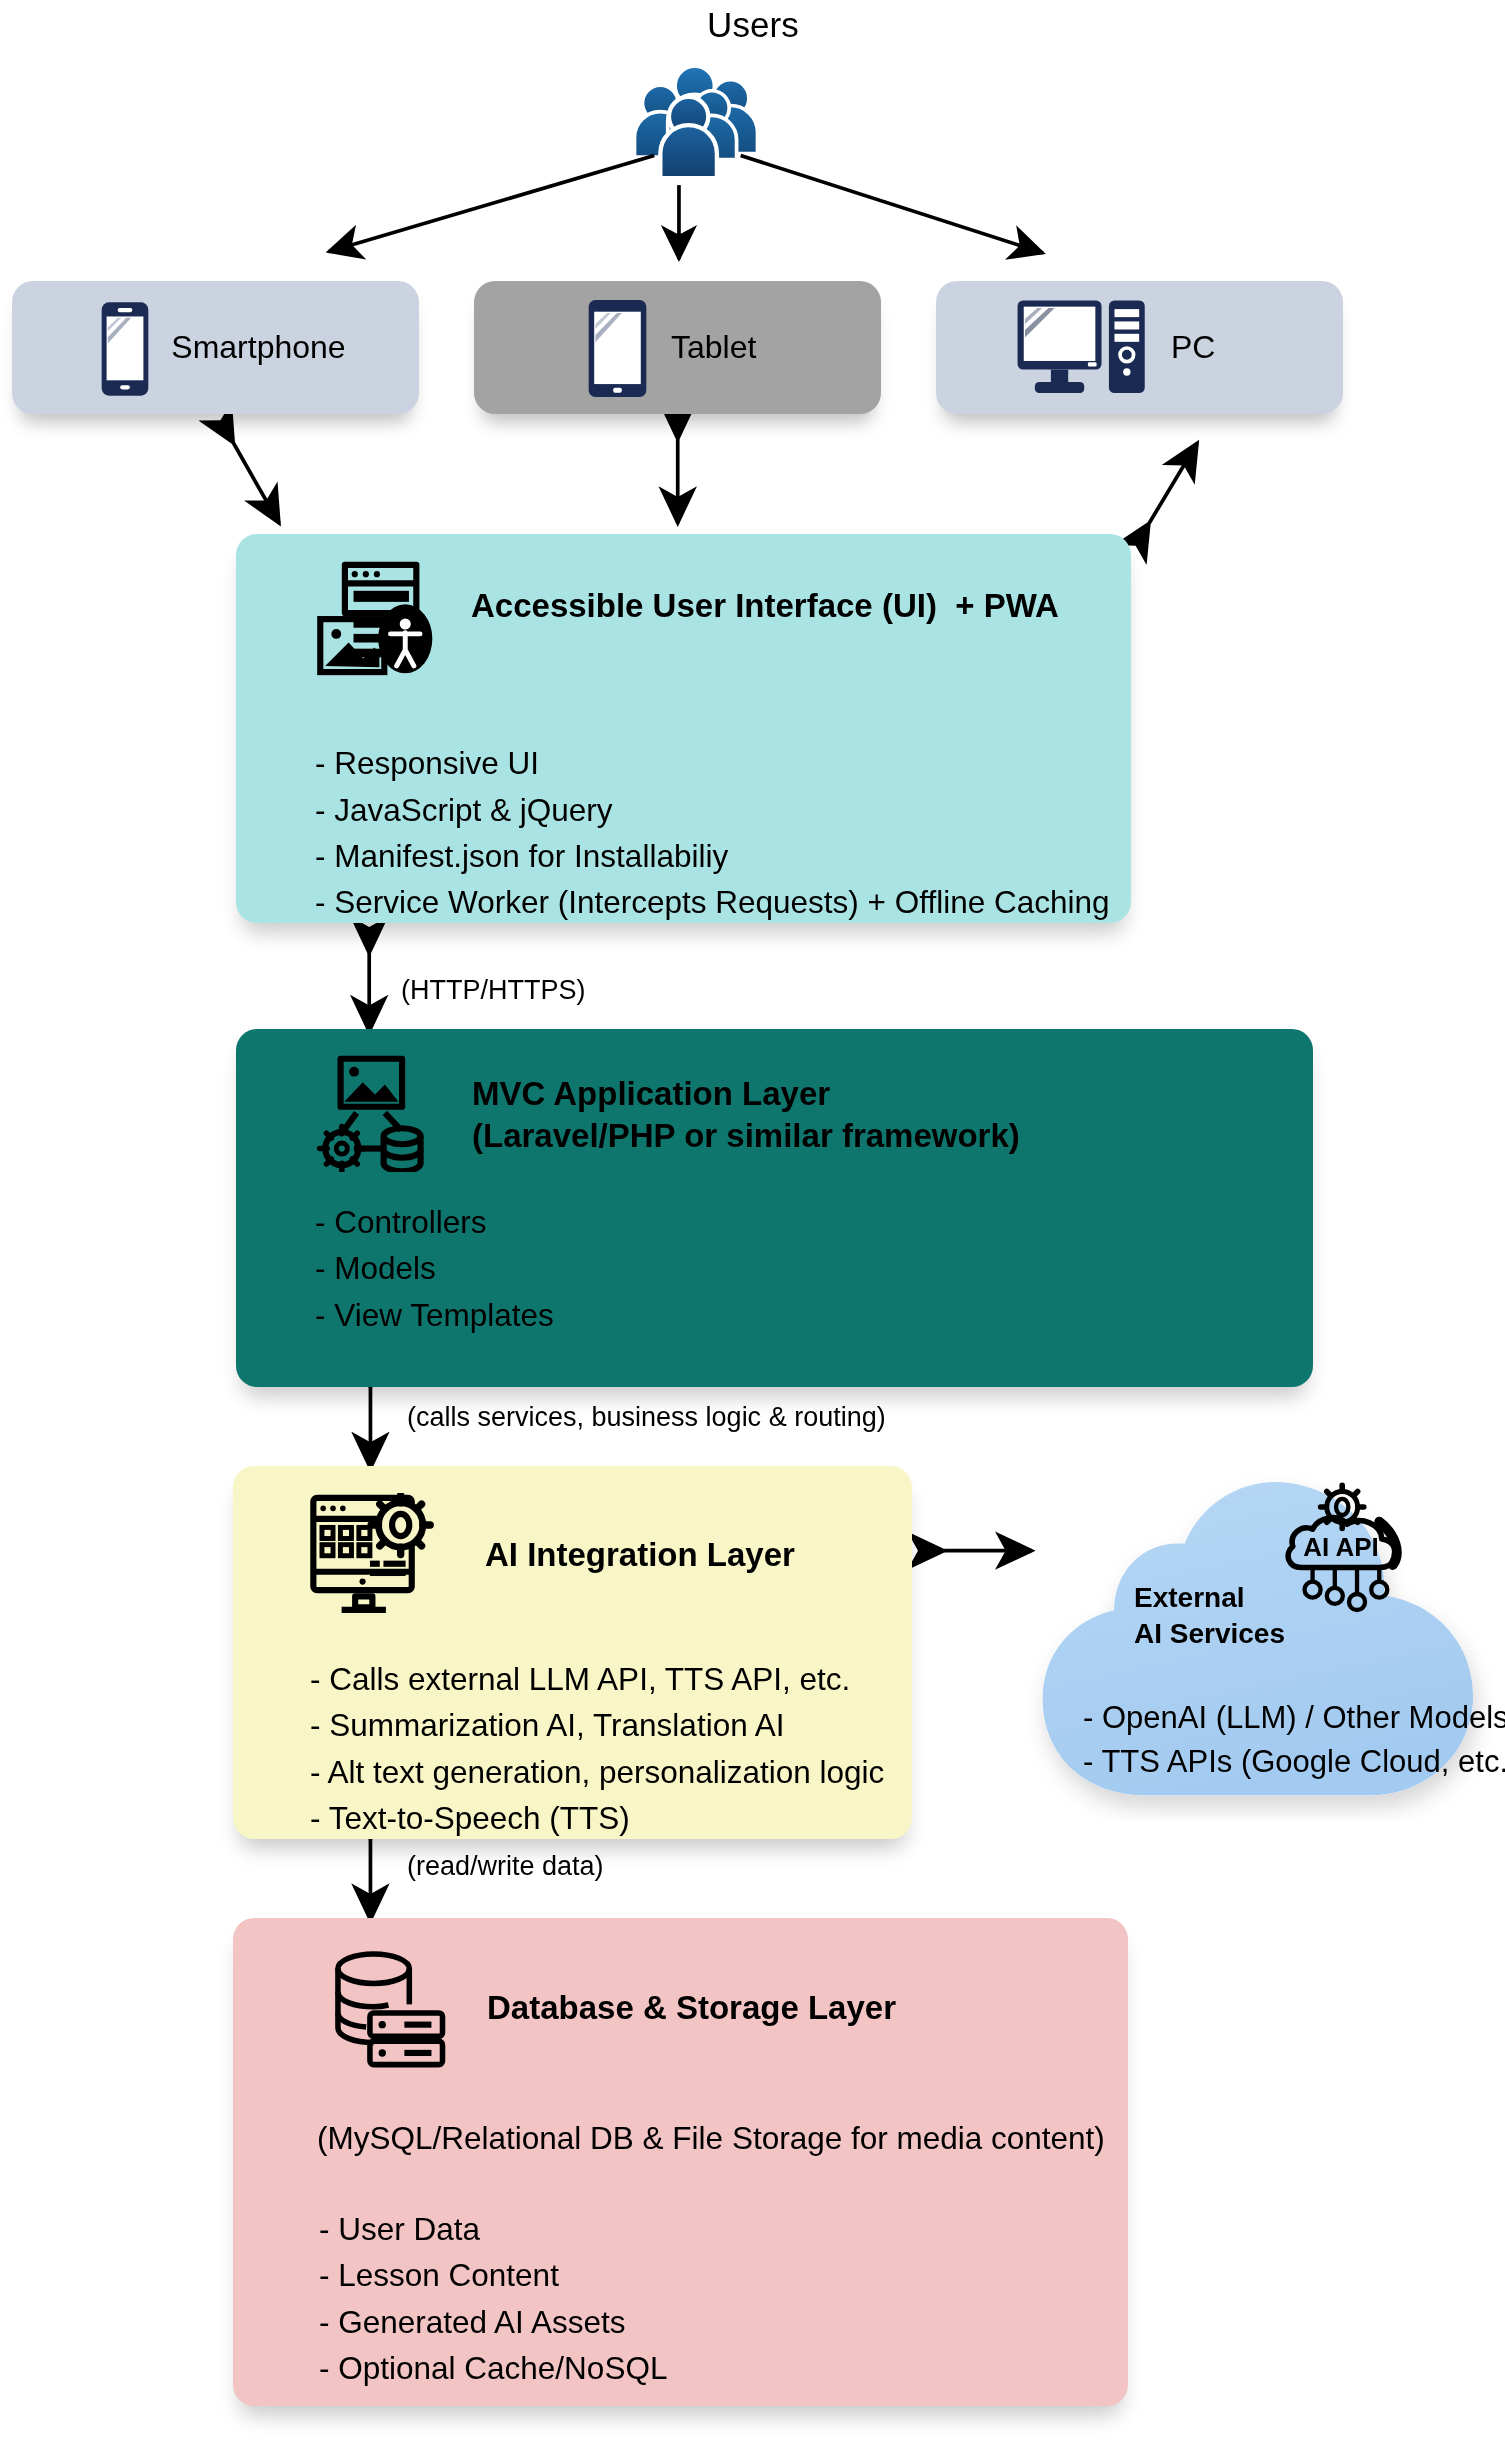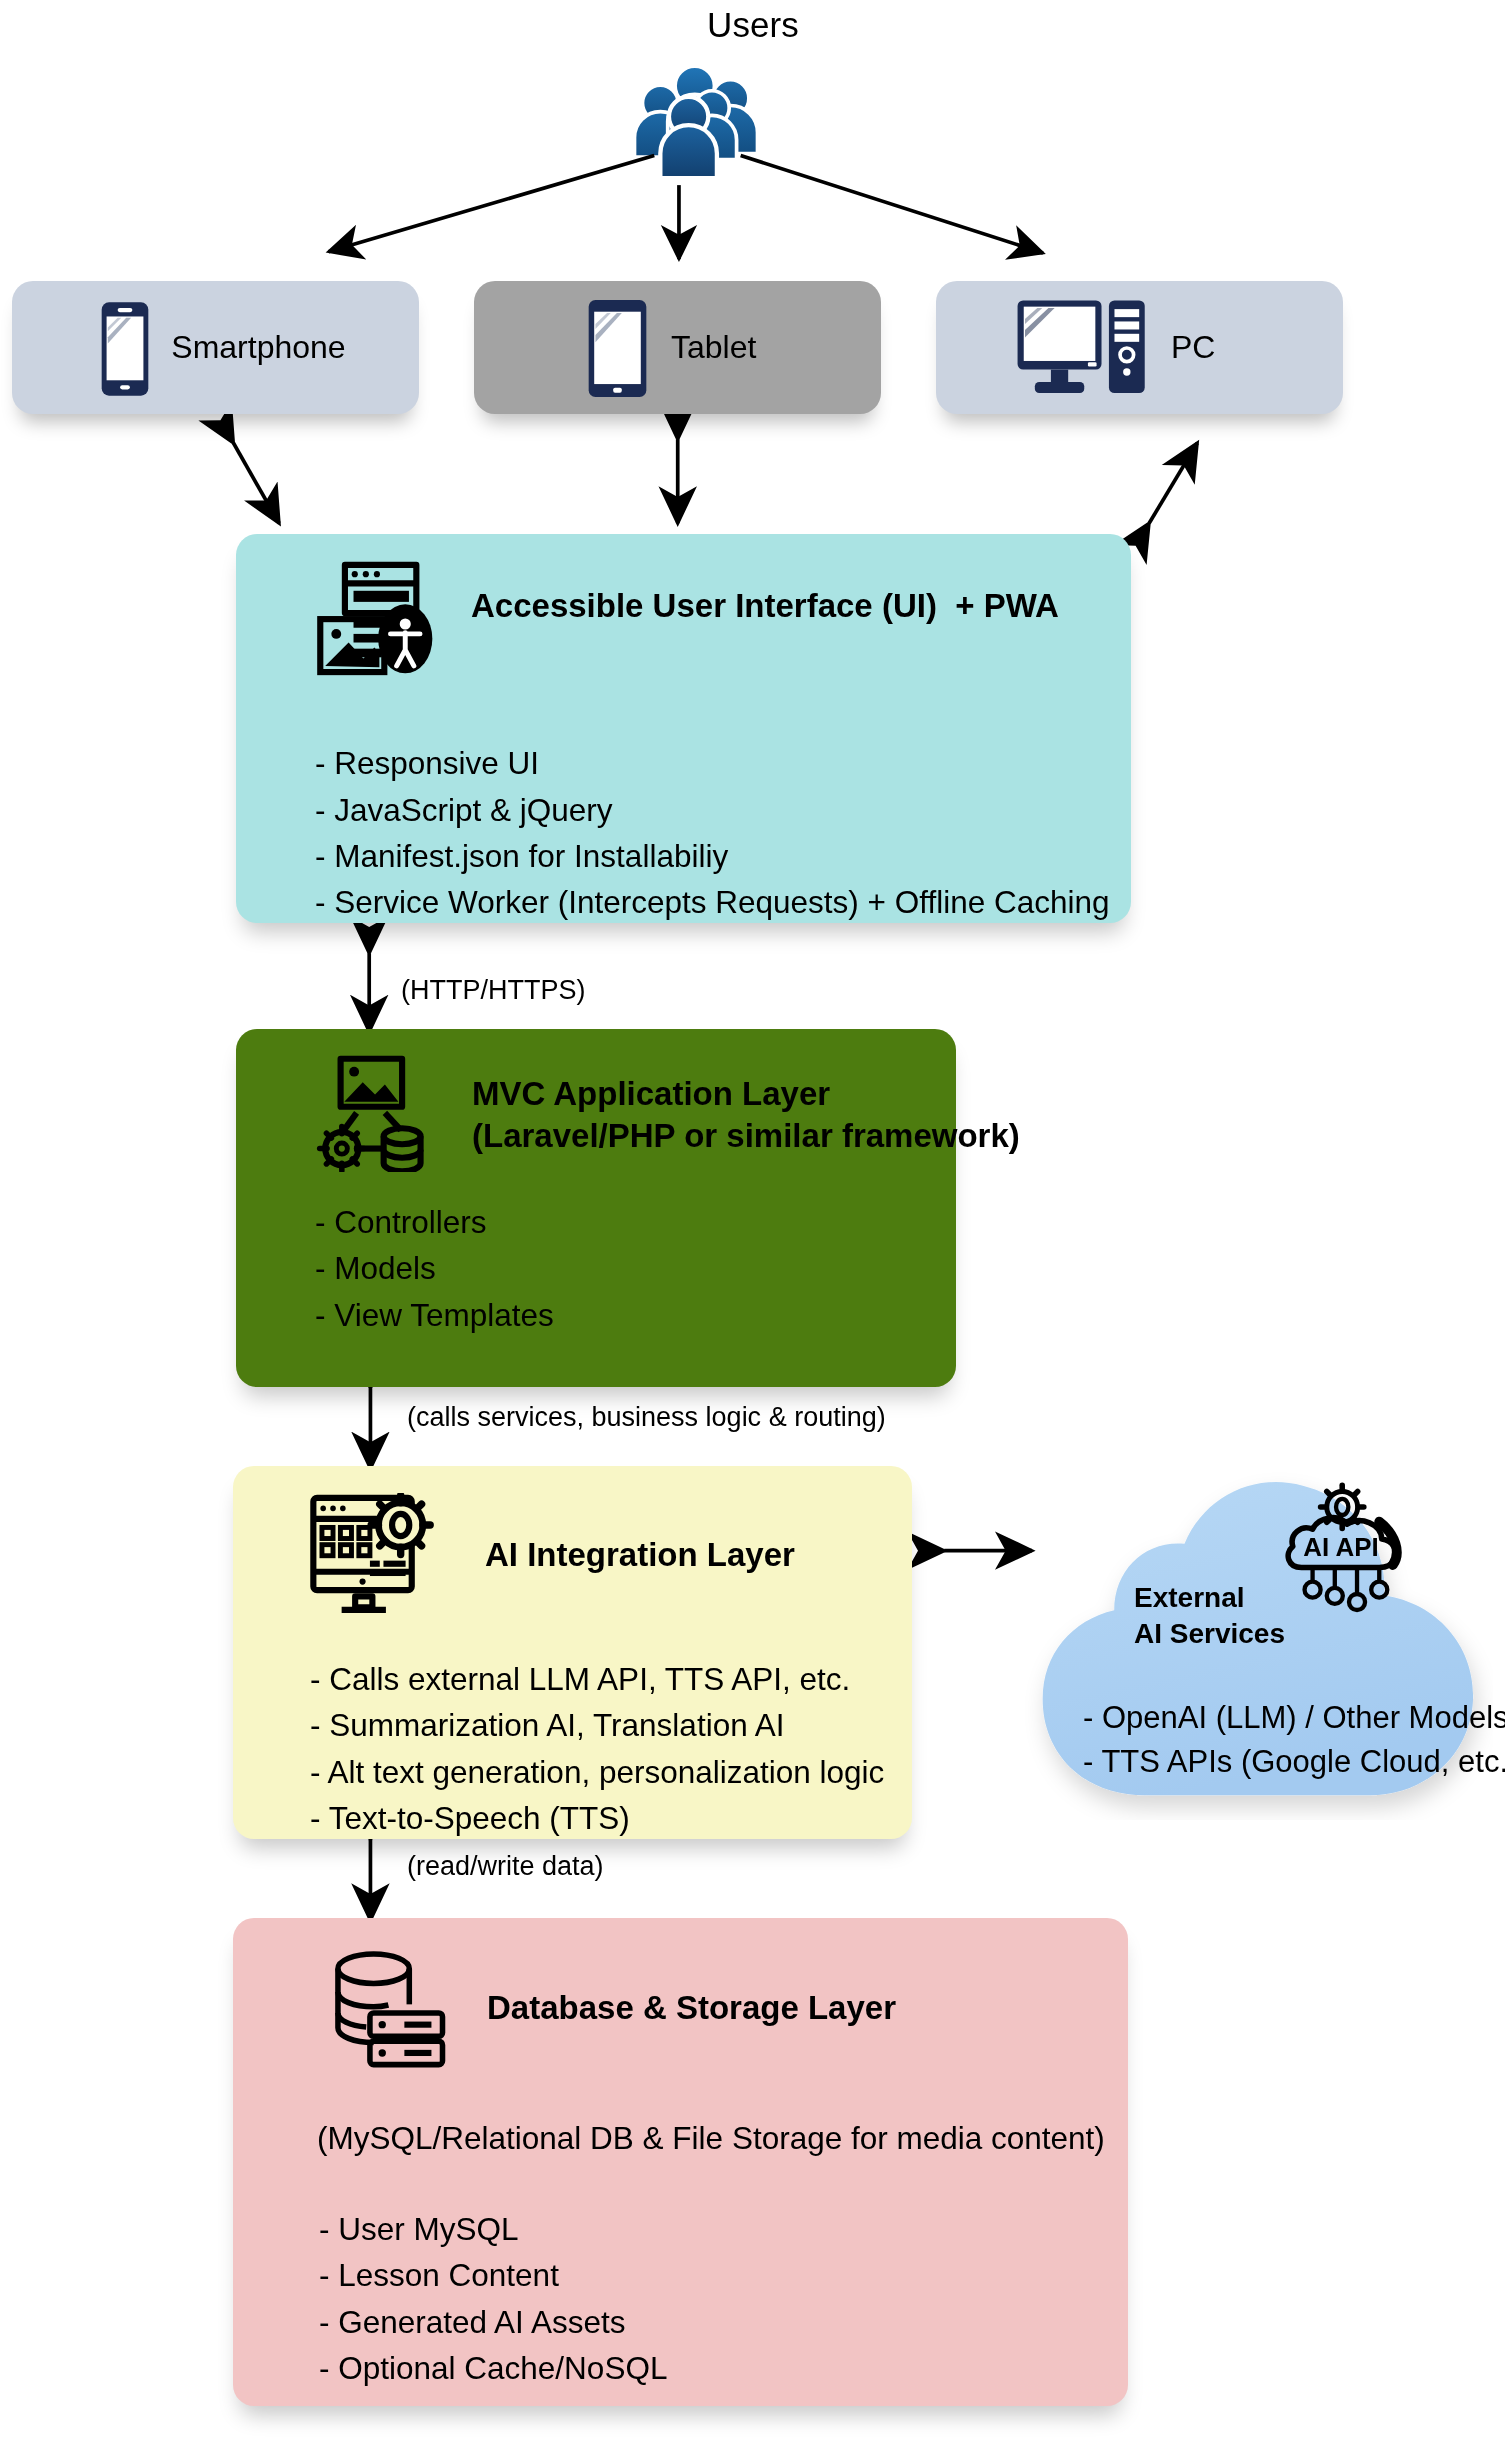--- a/index.html
+++ b/index.html
@@ -229,21 +229,21 @@
         <path d="M122 120 L170 120" stroke="#fff" stroke-width="8" stroke-linecap="round"></path>
         <path d="M146 118 L146 146 M146 146 L132 172 M146 146 L160 172" stroke="#fff" stroke-width="8" stroke-linecap="round" fill="none"></path>
       </svg>
     </div>
     <div class="abs box-title" style="left:235px;top:51px;">Accessible User Interface (UI)  + PWA</div>
     <div class="abs bullet-list" style="left:79px;top:160px;"><br><span>- Responsive UI</span><br><span>- JavaScript &amp; jQuery</span><br><span>- Manifest.json for Installabiliy</span><br><span>- Service Worker (Intercepts Requests) + Offline Caching</span></div>
   </div>
 
   <div class="abs conn-label" style="left:401px;top:975px;">(HTTP/HTTPS)</div>
 
-  <div class="abs layer" style="left:236px;top:1029px;width:720px;height:358px;background:#4d7c0f;">
+  <div class="abs layer" style="left:236px;top:1029px;width:1077px;height:358px;background:#0f766e;">
     <div class="abs ico" style="left:80px;top:26px;">
       <svg width="123" height="117" viewBox="0 0 200 190">
         <g fill="none" stroke="#000" stroke-width="10" stroke-linejoin="round">
           <rect x="40" y="6" width="100" height="78"></rect>
           <line x1="66" y1="94" x2="44" y2="124"></line>
           <line x1="112" y1="94" x2="138" y2="122"></line>
           <line x1="62" y1="152" x2="112" y2="152"></line>
         </g>
         <circle cx="62" cy="27" r="8" fill="#000"></circle>
         <path d="M46 76 L76 44 L96 64 L112 48 L134 76 Z" fill="#000"></path>
@@ -408,17 +408,17 @@
           <rect x="74" y="150" width="118" height="38" rx="6"></rect>
         </g>
         <circle cx="94" cy="123" r="6" fill="#000"></circle>
         <circle cx="94" cy="169" r="6" fill="#000"></circle>
         <rect x="130" y="118" width="44" height="10" fill="#000"></rect>
         <rect x="130" y="164" width="44" height="10" fill="#000"></rect>
       </svg>
     </div>
     <div class="abs box-title" style="left:254px;top:69px;">Database &amp; Storage Layer</div>
     <div class="abs para" style="left:84px;top:202px;">(MySQL/Relational DB &amp; File Storage for media content)</div>
-    <div class="abs bullet-list" style="left:86px;top:288px;"><span>- User MySQL</span><br><span>- Lesson Content</span><br><span>- Generated AI Assets</span><br><span>- Optional Cache/NoSQL</span></div>
+    <div class="abs bullet-list" style="left:86px;top:288px;"><span>- User Data</span><br><span>- Lesson Content</span><br><span>- Generated AI Assets</span><br><span>- Optional Cache/NoSQL</span></div>
   </div>
 
 </div>
 
 
 </body></html>

